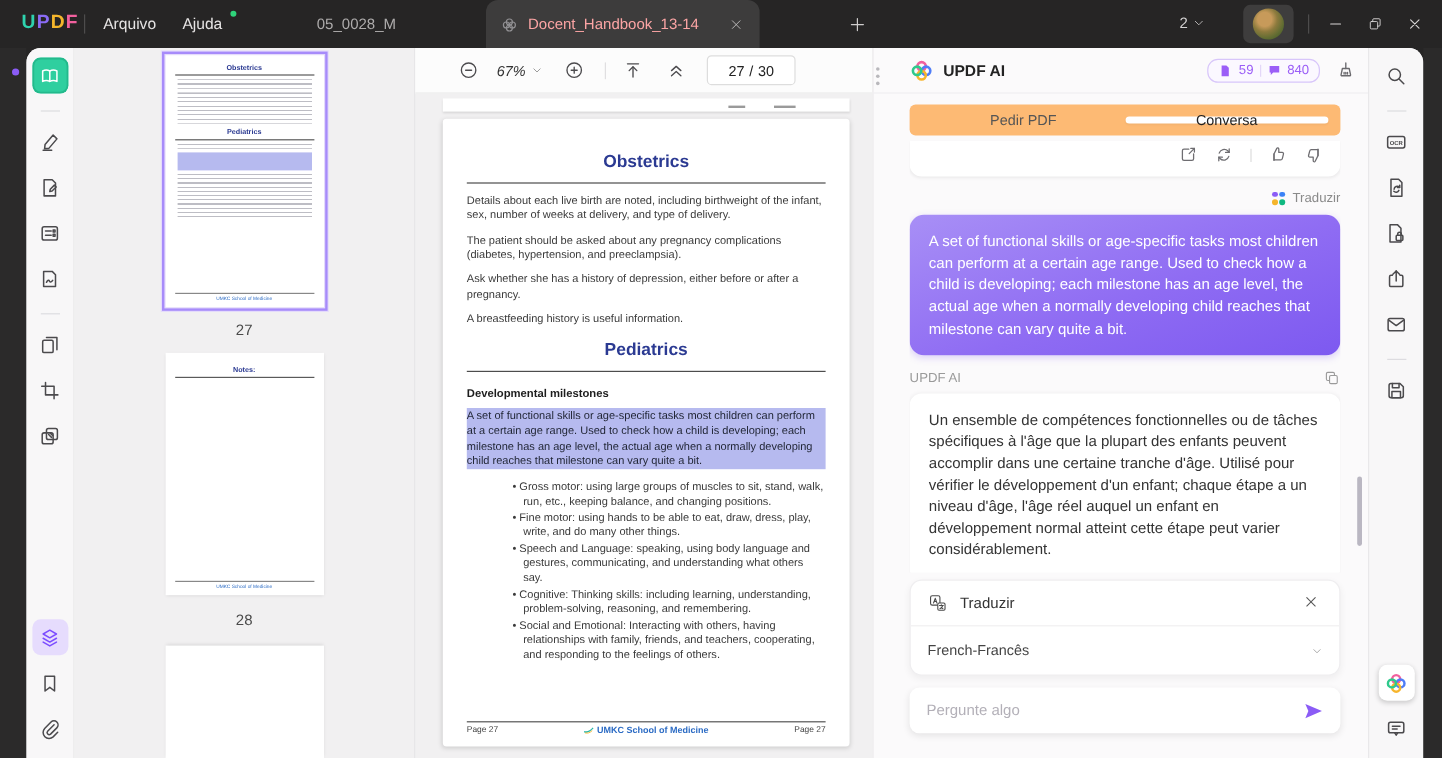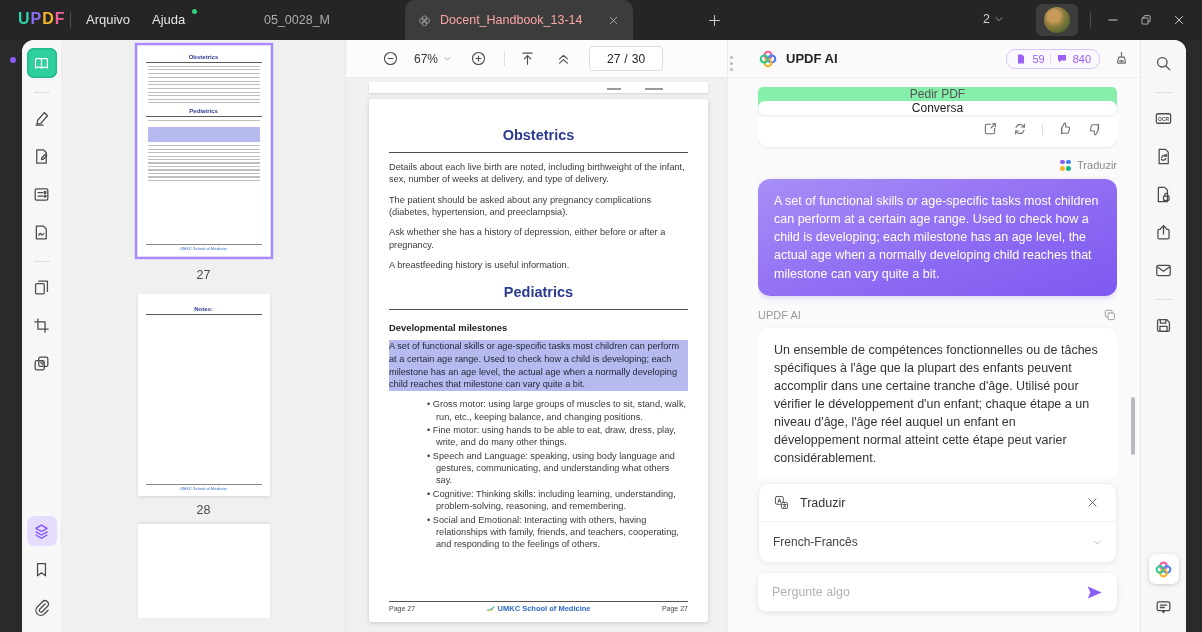--- a/index.html
+++ b/index.html
@@ -58,21 +58,21 @@
   .mini-hr { height:1px; background:#5a5a5a; margin:2px 8px 0; }
   .mlines { margin:3px 10px 0; background:repeating-linear-gradient(to bottom, #bdbdc4 0 1px, transparent 1px 3.5px); }
   .mini-hl { margin:3px 10px 0; background:#b6baef; }
   .mini-foot { position:absolute; bottom:5px; left:8px; right:8px; border-top:1px solid #888; padding-top:1px; text-align:center; color:#2b6bc4; font-size:4px; }
 
   
   .viewer { width:382px; position:relative; background:#f1f0f1; border-left:1px solid #e7e6e8; }
   .vtoolbar { position:absolute; left:0; top:0; width:100%; height:38px; background:#fcfcfc; border-bottom:1px solid #ececec; display:flex; align-items:center; color:#4c4b4e; }
   .vtoolbar .tbtn { width:24px; height:24px; display:flex; align-items:center; justify-content:center; cursor:pointer; flex:none; }
   .vtoolbar .tbtn svg { width:17px; height:17px; }
-  .zoomtxt { font-size:12px; color:#333; margin-left:12px; }
+  .zoomtxt { font-size:12px; color:#333; margin-left:12px;font-style:italic; }
   .caret { width:9px; height:9px; margin-left:5px; color:#777; cursor:pointer; }
   .vsep-l { width:1px; height:14px; background:#e0dfe1; margin:0 10px 0 14px; }
   .pagebox { margin-left:14px; width:74px; height:25px; background:#fff; border:1px solid #ddd; border-radius:4px; display:flex; align-items:center; justify-content:center; gap:4px; font-size:12px; color:#222; cursor:text; }
   .sliver { position:absolute; left:23px; top:42px; width:339px; height:11px; background:#fff; box-shadow:0 1px 2px rgba(0,0,0,.12); }
   .sliver i { position:absolute; bottom:3px; height:2px; background:#9a9a9a; display:block; }
   .pdfpage { position:absolute; left:23px; top:59px; width:339px; height:523px; background:#fff; border-radius:3px; box-shadow:0 1px 4px rgba(0,0,0,.16); padding:16px 20px 26px; }
   .pdfpage h1 { font-size:14.5px; color:#2b3a92; text-align:center; margin-top:12px; font-weight:bold; }
   .rule { border:none; border-top:1.6px solid #4d4d4d; margin-top:9px; }
   .pdfpage p { font-size:9.2px; line-height:1.34; color:#3a3a3a; margin-top:8px; }
   .pdfsub { font-size:9.4px; font-weight:bold; color:#1d1d1d; margin-top:12px; }
@@ -89,21 +89,21 @@
   .drag-dots { position:absolute; left:2px; top:16px; display:flex; flex-direction:column; gap:3px; cursor:col-resize; }
   .drag-dots i { width:3px; height:3px; border-radius:50%; background:#b9b8bc; }
   .ai-header { height:38px; display:flex; align-items:center; padding:0 8px 0 30px; border-bottom:1px solid #efeef0; }
   .ai-title { font-size:13px; font-weight:bold; color:#222; margin-left:8px; }
   .clover { width:20px; height:20px; }
   .credit-pill { margin-left:auto; display:flex; align-items:center; gap:5px; border:1px solid #d8c6fa; background:#fbf8ff; border-radius:9px; padding:3px 8px; font-size:11px; color:#9b5ef7; cursor:pointer; }
   .credit-pill svg { width:12px; height:12px; }
   .credit-pill .csep { width:1px; height:10px; background:#e3d7f8; }
   .broom { margin-left:10px; width:22px; height:22px; color:#6a696d; display:flex; align-items:center; justify-content:center; cursor:pointer; }
   .broom svg { width:17px; height:17px; }
-  .ai-tabs { margin:9px 23px 0 30px; height:26px; background:#86efac; border-radius:5px; display:flex; padding:0;flex-direction:column; }
+  .ai-tabs { margin:9px 23px 0 30px; height:26px; background:#fdba74; border-radius:5px; display:flex; padding:10px; }
   .ai-tab { flex:1; display:flex; align-items:center; justify-content:center; font-size:12px; color:#555; border-radius:4px; cursor:pointer; }
   .ai-tab.active { background:#fff; color:#222; box-shadow:0 1px 2px rgba(0,0,0,.06);border-radius:10px; }
   .chat { margin:4px 23px 0 30px; height:360px; overflow:hidden; position:relative; }
   .partial-card { background:#fff; border-radius:0 0 10px 10px; height:30px; box-shadow:0 1px 3px rgba(0,0,0,.07); display:flex; align-items:center; justify-content:flex-end; gap:14px; padding:0 14px 6px; color:#6e6d71; }
   .acticon { width:16px; height:16px; cursor:pointer; flex:none; }
   .acticon svg { width:16px; height:16px; }
   .vsep2 { width:1px; height:11px; background:#ddd; }
   .translate-row { margin-top:12px; display:flex; align-items:center; justify-content:flex-end; gap:6px; color:#8a8a8a; font-size:11px; }
   .dots4 { width:11px; height:11px; display:grid; grid-template-columns:1fr 1fr; gap:1.5px; }
   .dots4 i { border-radius:50%; }
@@ -289,21 +289,21 @@
         <div class="mini-hl" style="height:15px"></div>
         <div class="mlines" style="height:38px"></div>
         <div class="mini-foot">UMKC School of Medicine</div>
       </div>
       <div class="thumb-label">27</div>
       <div class="thumb" style="height:202px">
         <div class="mini-h" style="margin-top:12px">Notes:</div>
         <div class="mini-hr"></div>
         <div class="mini-foot">UMKC School of Medicine</div>
       </div>
-      <div class="thumb-label" style="height:28px">28</div>
+      <div class="thumb-label" style="height:43px">28</div>
       <div class="thumb" style="height:94px; box-shadow:0 -1px 3px rgba(0,0,0,.1)"></div>
     </div>
 
     <div class="viewer">
       <div class="vtoolbar">
         <div class="tbtn" style="margin-left:32px">
           <svg class="svgic" viewBox="0 0 24 24">
               <circle cx="12" cy="12" r="8.5"></circle>
               <path d="M8.5 12h7"></path>
             </svg>

